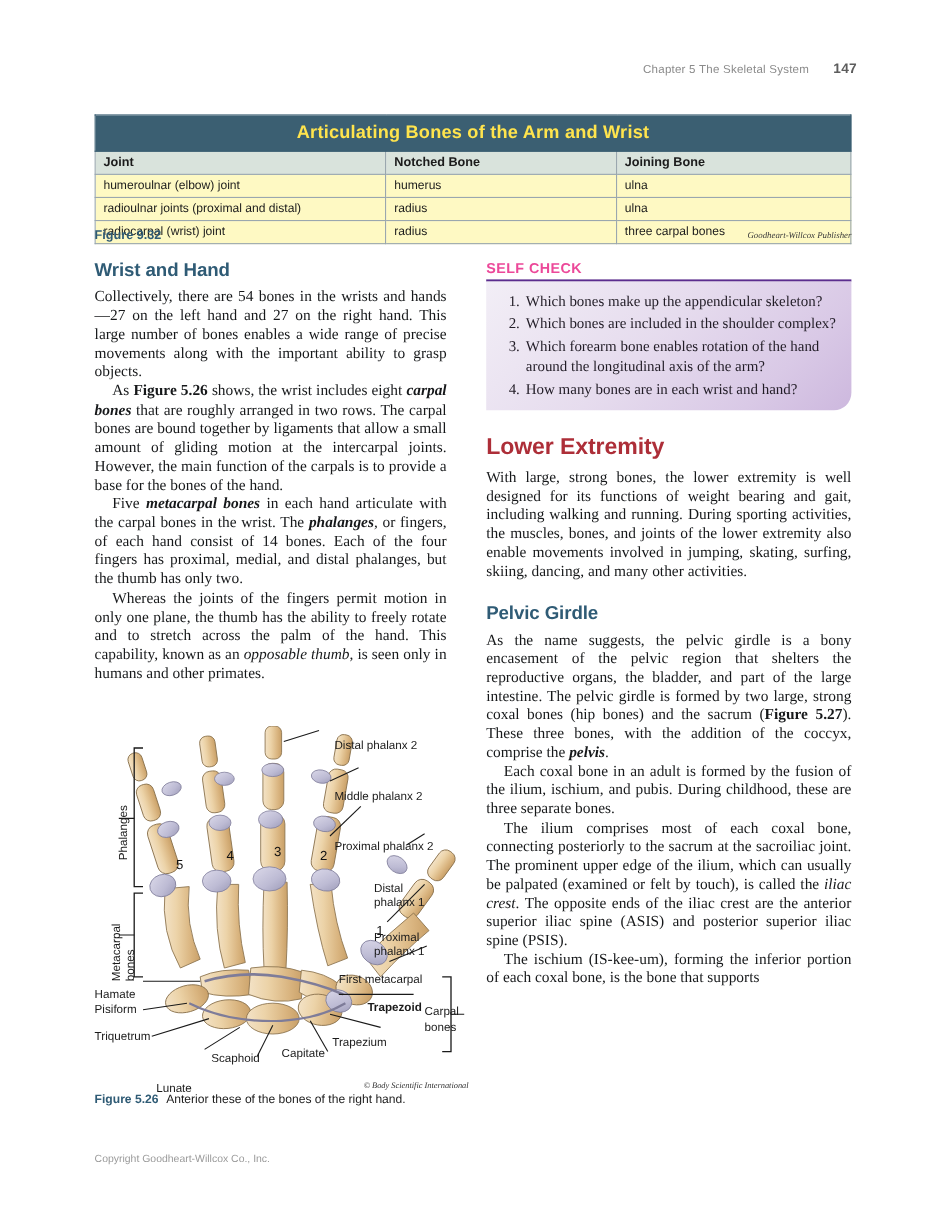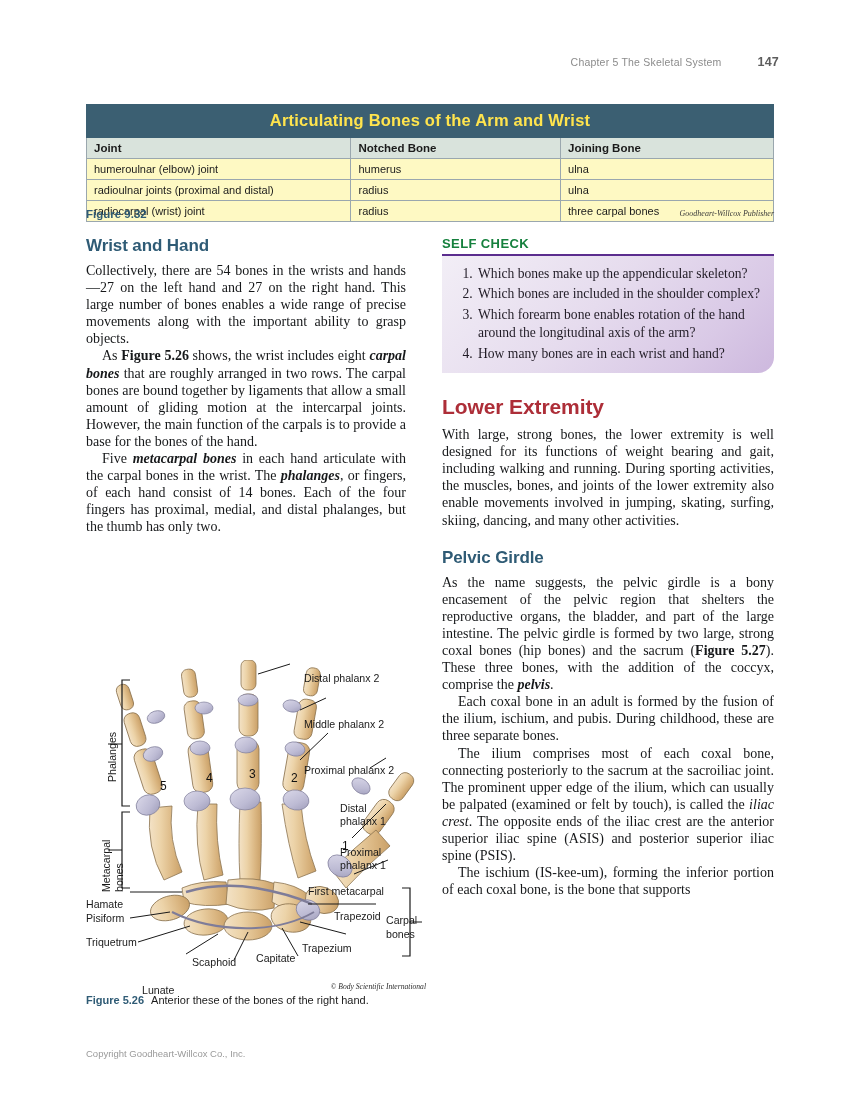--- a/index.html
+++ b/index.html
@@ -11,21 +11,21 @@
   .page{position:absolute;inset:0;}
 
   
   .runhead{
     position:absolute;left:0;right:70px;top:55px;
     text-align:right;
     font-family:"Liberation Sans",sans-serif;
     font-size:10.5px;color:#8b8b8b;letter-spacing:.2px;
   }
   .runhead .ch{margin-right:12px;}
-  .runhead .pg{color:#5d5d5d;font-weight:bold;font-size:12.5px;margin-left:24px;}
+  .runhead .pg{color:#5d5d5d;font-weight:bold;font-size:12.5px;margin-left:10px;}
 
   
   .tbl-wrap{position:absolute;left:86px;top:104px;width:688px;}
   table.bonetable{border-collapse:collapse;width:100%;table-layout:fixed;}
   table.bonetable td,table.bonetable th{
     border:1px solid #9aa7ae;padding:3px 7px;text-align:left;vertical-align:middle;
   }
   .tbl-title{
     background:#3b5f72;color:#ffe44d;
     font-family:"Liberation Sans",sans-serif;
@@ -81,21 +81,21 @@
   }
   p.body.ind{text-indent:16px;}
   p.body b{font-weight:bold;}
   p.body i{font-style:italic;}
   p.body .bi{font-weight:bold;font-style:italic;}
 
   
   .selfcheck{margin:0 0 0 0;}
   .sc-title{
     font-family:"Liberation Sans",sans-serif;
-    font-weight:bold;font-size:13px;color:#15803d;
+    font-weight:bold;font-size:13px;color:#ec4899;
     letter-spacing:.4px;margin-bottom:3px;
   }
   .sc-rule{height:1.5px;background:#5b2d8e;width:100%;}
   .sc-box{
     background:linear-gradient(135deg,#f2eef6 0%,#e6dcee 45%,#d9c9e6 78%,#cdb8de 100%);
     border-bottom-right-radius:16px;
     padding:9px 14px 11px 8px;
   }
   ol.sc-list{
     margin:0;padding:0 0 0 26px;
@@ -181,20 +181,21 @@
   <div class="fig25row">
     <span class="fig25">Figure 9.32</span>
     <span class="credit25">Goodheart-Willcox Publisher</span>
   </div>
 
   <div class="colL">
     <h2 class="sec">Wrist and Hand</h2>
     <p class="body">Collectively, there are 54 bones in the wrists and hands—27 on the left hand and 27 on the right hand. This large number of bones enables a wide range of precise movements along with the important ability to grasp objects.</p>
     <p class="body ind">As <b>Figure 5.26</b> shows, the wrist includes eight <span class="bi">carpal bones</span> that are roughly arranged in two rows. The carpal bones are bound together by ligaments that allow a small amount of gliding motion at the intercarpal joints. However, the main function of the carpals is to provide a base for the bones of the hand.</p>
     <p class="body ind">Five <span class="bi">metacarpal bones</span> in each hand articulate with the carpal bones in the wrist. The <span class="bi">phalanges</span>, or fingers, of each hand consist of 14 bones. Each of the four fingers has proximal, medial, and distal phalanges, but the thumb has only two.</p>
+    <p class="body ind">Whereas the joints of the fingers permit motion in only one plane, the thumb has the ability to freely rotate and to stretch across the palm of the hand. This capability, known as an <i>opposable thumb</i>, is seen only in humans and other primates.</p>
   </div>
 
   <div class="colR">
     <div class="selfcheck">
       <div class="sc-title">SELF CHECK</div>
       <div class="sc-rule"></div>
       <div class="sc-box">
         <ol class="sc-list">
           <li>Which bones make up the appendicular skeleton?</li>
           <li>Which bones are included in the shoulder complex?</li>
@@ -333,21 +334,21 @@
     </svg>
 
     <span class="lbl" style="left:218px;top:12px;">Distal phalanx 2</span>
     <span class="lbl" style="left:218px;top:58px;">Middle phalanx 2</span>
     <span class="lbl" style="left:218px;top:104px;">Proximal phalanx 2</span>
     <span class="lbl" style="left:254px;top:142px;">Distal</span>
     <span class="lbl" style="left:254px;top:155px;">phalanx 1</span>
     <span class="lbl" style="left:254px;top:186px;">Proximal</span>
     <span class="lbl" style="left:254px;top:199px;">phalanx 1</span>
     <span class="lbl" style="left:222px;top:225px;">First metacarpal</span>
-    <span class="lbl" style="left:248px;top:250px;">Trapezoid</span>
+    <span class="lbl" style="left:248px;top:250px;font-weight:bold;">Trapezoid</span>
     <span class="lbl" style="left:216px;top:282px;">Trapezium</span>
     <span class="lbl" style="left:300px;top:254px;">Carpal</span>
     <span class="lbl" style="left:300px;top:268px;">bones</span>
 
     <span class="lbl vert" style="left:20px;top:122px;">Phalanges</span>
     <span class="lbl vert" style="left:14px;top:232px;">Metacarpal</span>
     <span class="lbl vert" style="left:27px;top:232px;">bones</span>
     <span class="lbl" style="left:0px;top:238px;">Hamate</span>
     <span class="lbl" style="left:0px;top:252px;">Pisiform</span>
     <span class="lbl" style="left:0px;top:276px;">Triquetrum</span>

